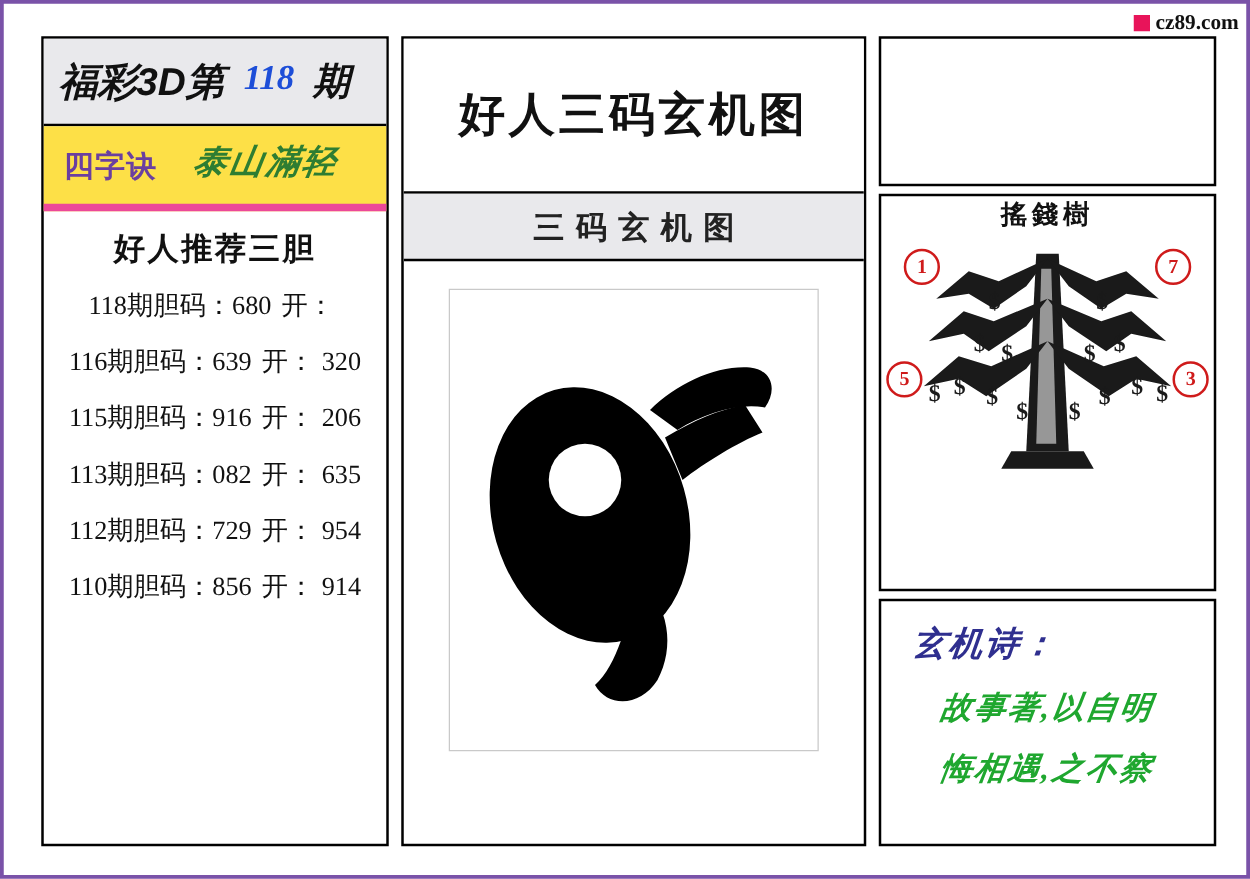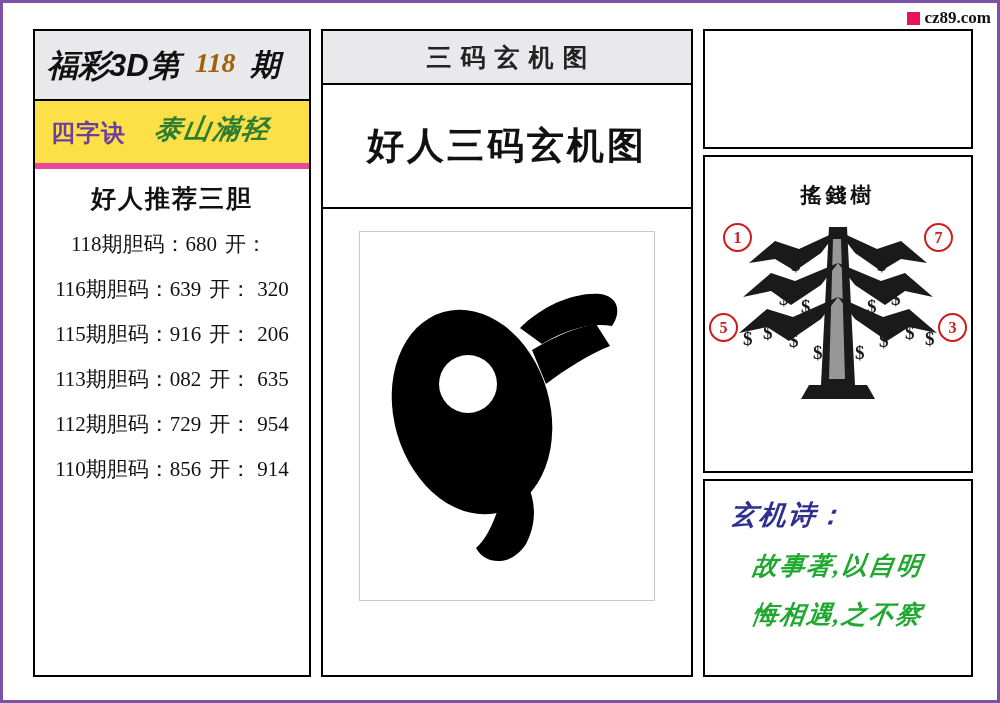--- a/index.html
+++ b/index.html
@@ -81,21 +81,21 @@
     color: #111;
     letter-spacing: 0px;
   }
   #title-block .t-num {
     position: absolute;
     left: 160px; top: 16px;
     font-family: "Liberation Serif", serif;
     font-weight: bold;
     font-style: italic;
     font-size: 28px;
-    color: #a16207;
+    color: #1d4ed8;
   }
   #title-block .t-qi {
     position: absolute;
     left: 215px; top: 14px;
     font-family: "Liberation Sans", sans-serif;
     font-weight: bold;
     font-style: italic;
     font-size: 30px;
     color: #111;
   }
@@ -229,21 +229,21 @@
     box-sizing: border-box;
     background: #fff;
   }
   #tree-title {
     text-align: center;
     font-family: "Liberation Serif", serif;
     font-size: 21px;
     font-weight: bold;
     color: #111;
     letter-spacing: 4px;
-    padding-top: 24px;
+    padding-top: 0;
   }
   #tree-wrap {
     position: relative;
     height: 214px;
   }
   .num-circle {
     position: absolute;
     width: 25px; height: 25px;
     border: 2px solid #cf1b1b;
     border-radius: 50%;
@@ -341,25 +341,25 @@
           <div class="row"><span class="rk">118期胆码：</span><span>680</span><span style="margin-left: 8px;">开：</span><span class="open" style="margin-left: 6px;"></span></div>
           <div class="row"><span class="rk">116期胆码：</span><span>639</span><span style="margin-left: 8px;">开：</span><span class="open" style="margin-left: 6px;">320</span></div>
           <div class="row"><span class="rk">115期胆码：</span><span>916</span><span style="margin-left: 8px;">开：</span><span class="open" style="margin-left: 6px;">206</span></div>
           <div class="row"><span class="rk">113期胆码：</span><span>082</span><span style="margin-left: 8px;">开：</span><span class="open" style="margin-left: 6px;">635</span></div>
           <div class="row"><span class="rk">112期胆码：</span><span>729</span><span style="margin-left: 8px;">开：</span><span class="open" style="margin-left: 6px;">954</span></div>
           <div class="row"><span class="rk">110期胆码：</span><span>856</span><span style="margin-left: 8px;">开：</span><span class="open" style="margin-left: 6px;">914</span></div>
         </div>
     </div>
 
     <div id="center-col">
+      <div id="center-banner">
+        <span class="banner-text">好人三码玄机图</span>
+      </div>
       <div id="center-sub">
         <span class="sub-text">三码玄机图</span>
-      </div>
-      <div id="center-banner">
-        <span class="banner-text">好人三码玄机图</span>
       </div>
       <div id="pic-area">
         <div id="pic-frame">
           <svg width="294" height="368" viewBox="0 0 294 368">
             <g fill="#000">
 
               <ellipse cx="112" cy="180" rx="78" ry="104" transform="rotate(-16 112 180)"></ellipse>
 
               <circle cx="108" cy="152" r="29" fill="#fff"></circle>
 

